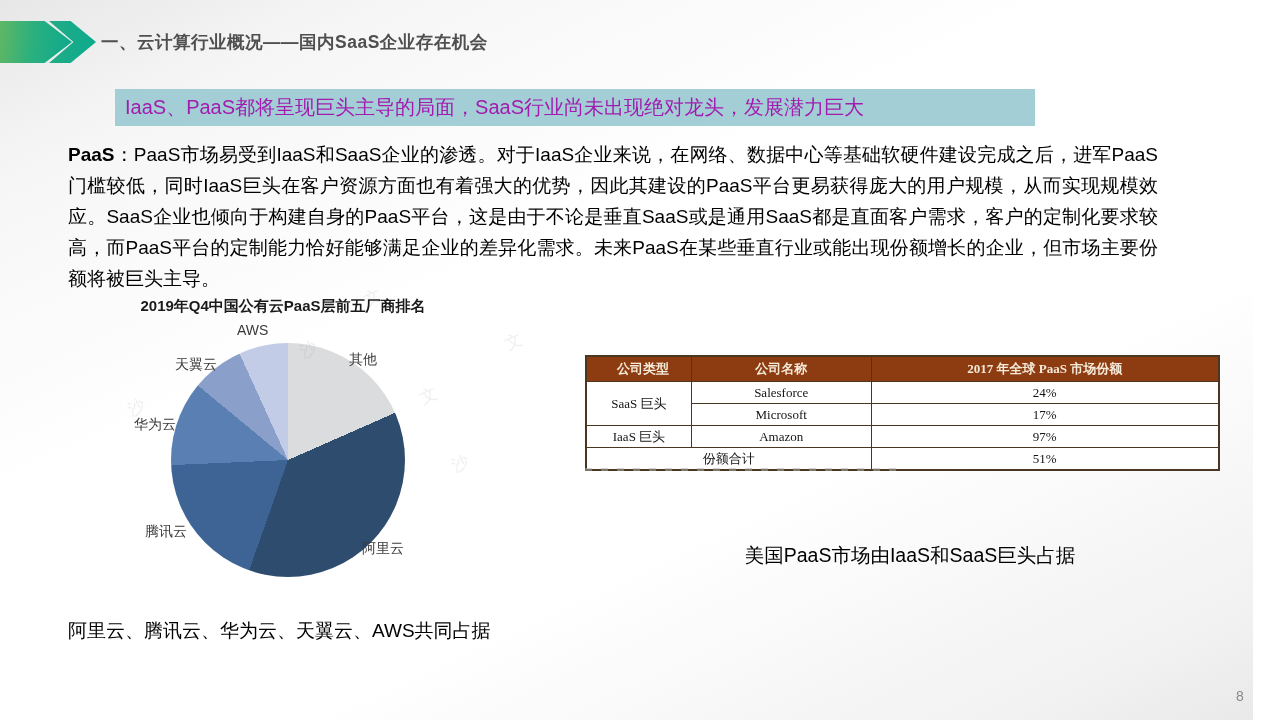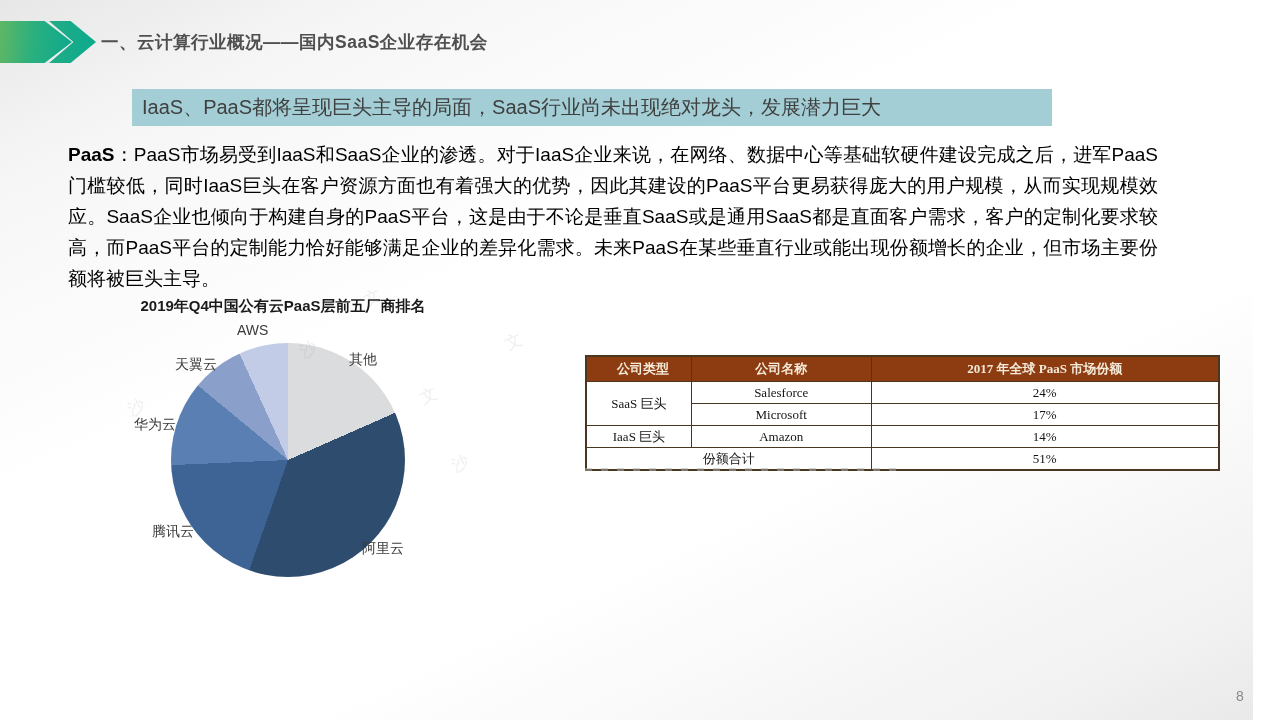--- a/index.html
+++ b/index.html
@@ -12,35 +12,35 @@
   .arrow-band{position:absolute;left:0;top:21px;width:72px;height:42px;
     background:linear-gradient(95deg,#60b763 0%,#2bb07e 45%,#0ca88e 100%);
     clip-path:polygon(0 0,62% 0,100% 50%,62% 100%,0 100%);}
   .arrow-chevron{position:absolute;left:49px;top:21px;width:47px;height:42px;
     background:linear-gradient(95deg,#23ad85 0%,#0ba98e 100%);
     clip-path:polygon(0 0,46% 0,100% 50%,46% 100%,0 100%,52% 50%);}
   .slide-title{position:absolute;left:101px;top:30px;font-size:17.5px;font-weight:bold;color:#4f4f4f;letter-spacing:0.5px;}
   
   .banner{position:absolute;left:115px;top:89px;width:920px;height:37px;
     display:flex;align-items:center;padding-left:10px;box-sizing:border-box;
-    font-size:20px;color:#404040;margin-left:17px;}
+    font-size:20px;color:#a21caf;}
   
   .body-text{position:absolute;left:68px;top:139px;width:1090px;
     font-size:19px;line-height:31px;color:#000;text-align:justify;margin:0;}
   .body-text b{font-weight:bold;}
   
   .chart-title{position:absolute;left:113px;top:297px;width:340px;text-align:center;
     font-size:15px;font-weight:bold;color:#1a1a1a;}
   .pie{position:absolute;left:171px;top:343px;width:234px;height:234px;border-radius:50%;}
   .pie-label{position:absolute;font-size:14px;color:#3a3a3a;white-space:nowrap;}
   .pl-aws{left:237px;top:322px;}
   .pl-qita{left:349px;top:351px;}
   .pl-tianyi{left:175px;top:356px;}
   .pl-huawei{left:134px;top:416px;}
-  .pl-tengxun{left:152px;top:523px;text-align:right;}
+  .pl-tengxun{left:145px;top:523px;text-align:right;}
   .pl-ali{left:362px;top:540px;}
   
   .paas-table{position:absolute;left:585px;top:355px;width:635px;border-collapse:collapse;
     font-family:"Liberation Serif","DejaVu Serif",serif;font-size:13px;color:#141414;
     border:2px solid #4a3722;}
   .paas-table th,.paas-table td{border:1px solid #4a3722;text-align:center;padding:0;}
   .paas-table th{height:24px;font-weight:bold;}
   .paas-table td{height:21px;background:#ffffff;}
   .col-type{width:98px;}
   .col-name{width:182px;}
@@ -93,32 +93,34 @@
       <td>Salesforce</td>
       <td>24%</td>
     </tr>
     <tr>
       <td>Microsoft</td>
       <td>17%</td>
     </tr>
     <tr>
       <td>IaaS 巨头</td>
       <td>Amazon</td>
-      <td>14%</td>
+      <td>97%</td>
     </tr>
     <tr>
       <td colspan="2">份额合计</td>
       <td>51%</td>
     </tr>
   </tbody>
     </table>
   <div class="table-source-clipped"></div>
 
+  <div class="table-caption">美国PaaS市场由IaaS和SaaS巨头占据</div>
 
   <div class="pie-note">
+    <div>阿里云、腾讯云、华为云、天翼云、AWS共同占据</div>
   </div>
 
   <span class="wm wm1">沙</span>
   <span class="wm wm2">文</span>
   <span class="wm wm3">文</span>
   <span class="wm wm4">沙</span>
   <span class="wm wm5">沙</span>
   <span class="wm wm6">文</span>
 
   <div class="page-number">8</div>

